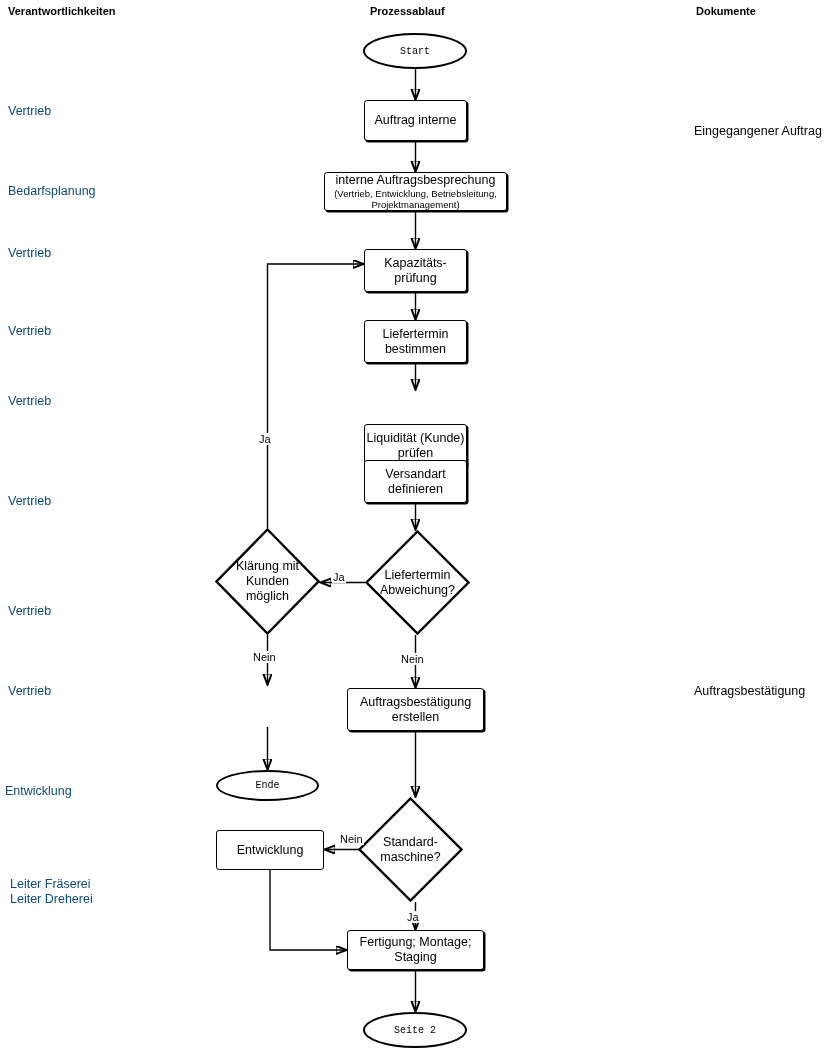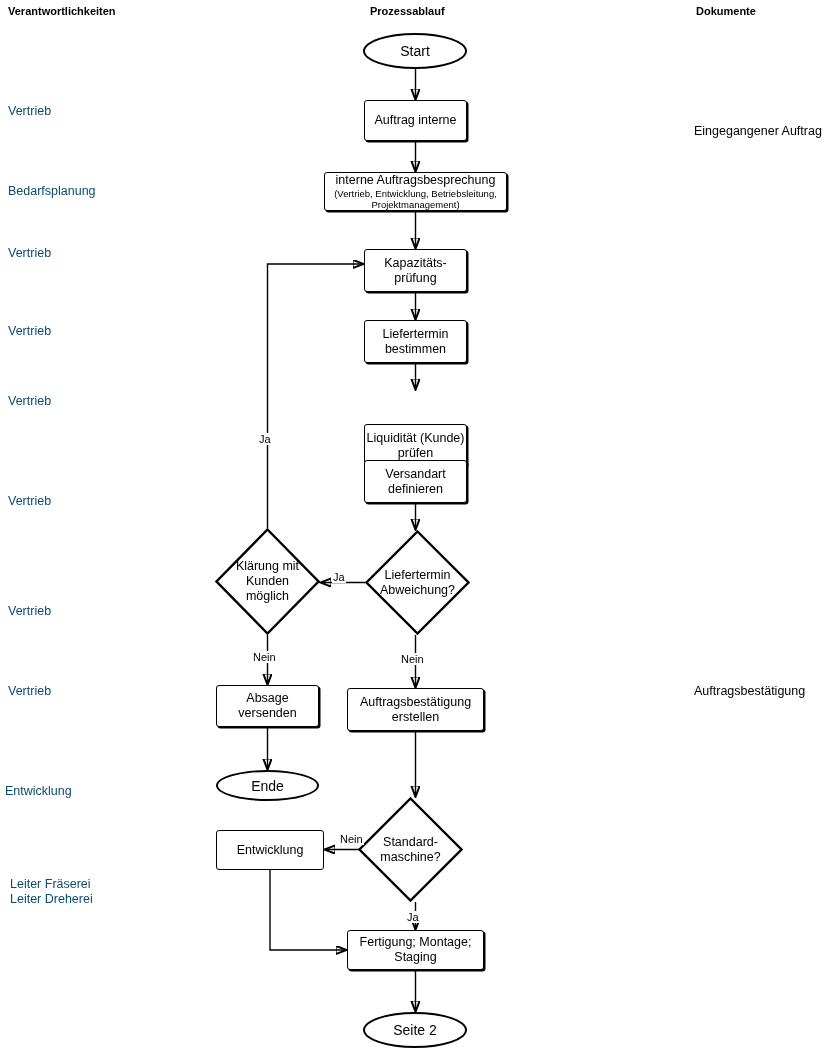--- a/index.html
+++ b/index.html
@@ -56,21 +56,22 @@
     box-shadow: 1.5px 1.5px 0 0 #000000;
   }
   .node-process .sub {
     font-size: 9.5px;
     line-height: 11.5px;
     display: block;
   }
   .node-terminator {
     border: 2px solid #000000;
     border-radius: 50%;
-    font-size: 14px;
+    font-size: 10px;
+    font-family: Liberation Mono, monospace;
   }
   .node-decision {
     font-size: 12.5px;
     line-height: 15px;
     background: transparent;
   }
   .node-decision .dia-shape {
     position: absolute;
     inset: 0;
   }
@@ -213,24 +214,20 @@
   </div>
 
   <div class="node node-decision" style="left:365px; top:530px; width:105px; height:105px;">
     <svg class="dia-shape" viewBox="0 0 105 105" preserveAspectRatio="none">
       <polygon points="52.5,1.5 103.5,52.5 52.5,103.5 1.5,52.5" fill="#ffffff" stroke="#000000" stroke-width="2.4"></polygon>
     </svg>
     <span class="dia-text" style="white-space: pre-line;">Liefertermin
 Abweichung?</span>
   </div>
 
-  <div class="node node-process" style="left:216px; top:685px; width:103px; height:42px;">
-    <span style="white-space: pre-line;">Absage
-versenden</span>
-  </div>
 
   <div class="node node-process" style="left:347px; top:688px; width:137px; height:43px;">
     <span style="white-space: pre-line;">Auftragsbestätigung
 erstellen</span>
   </div>
 
   <div class="node node-terminator" style="left:216px; top:770px; width:103px; height:31px;">
     <span>Ende</span>
   </div>
 

